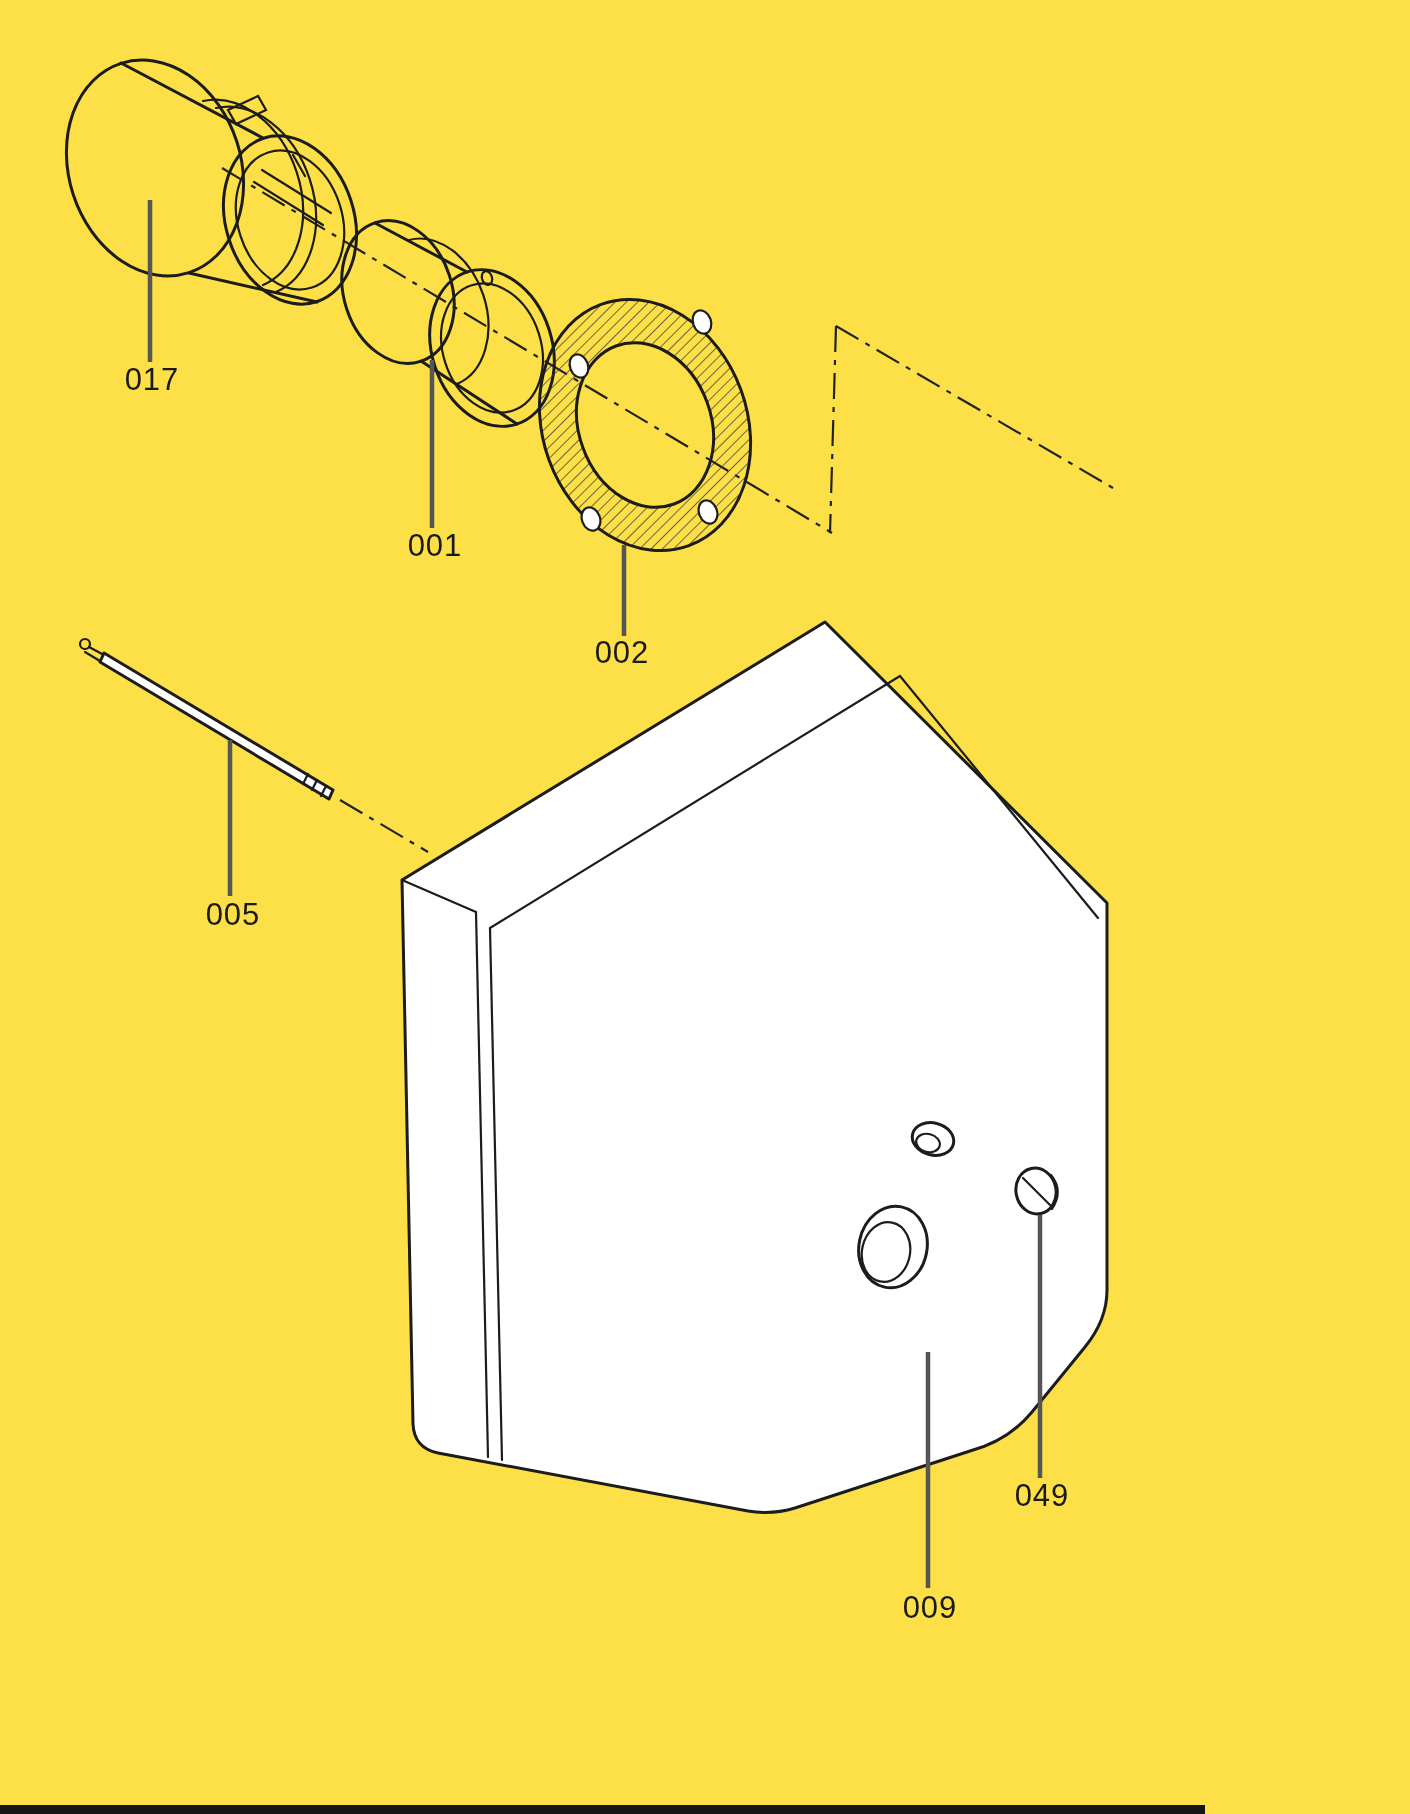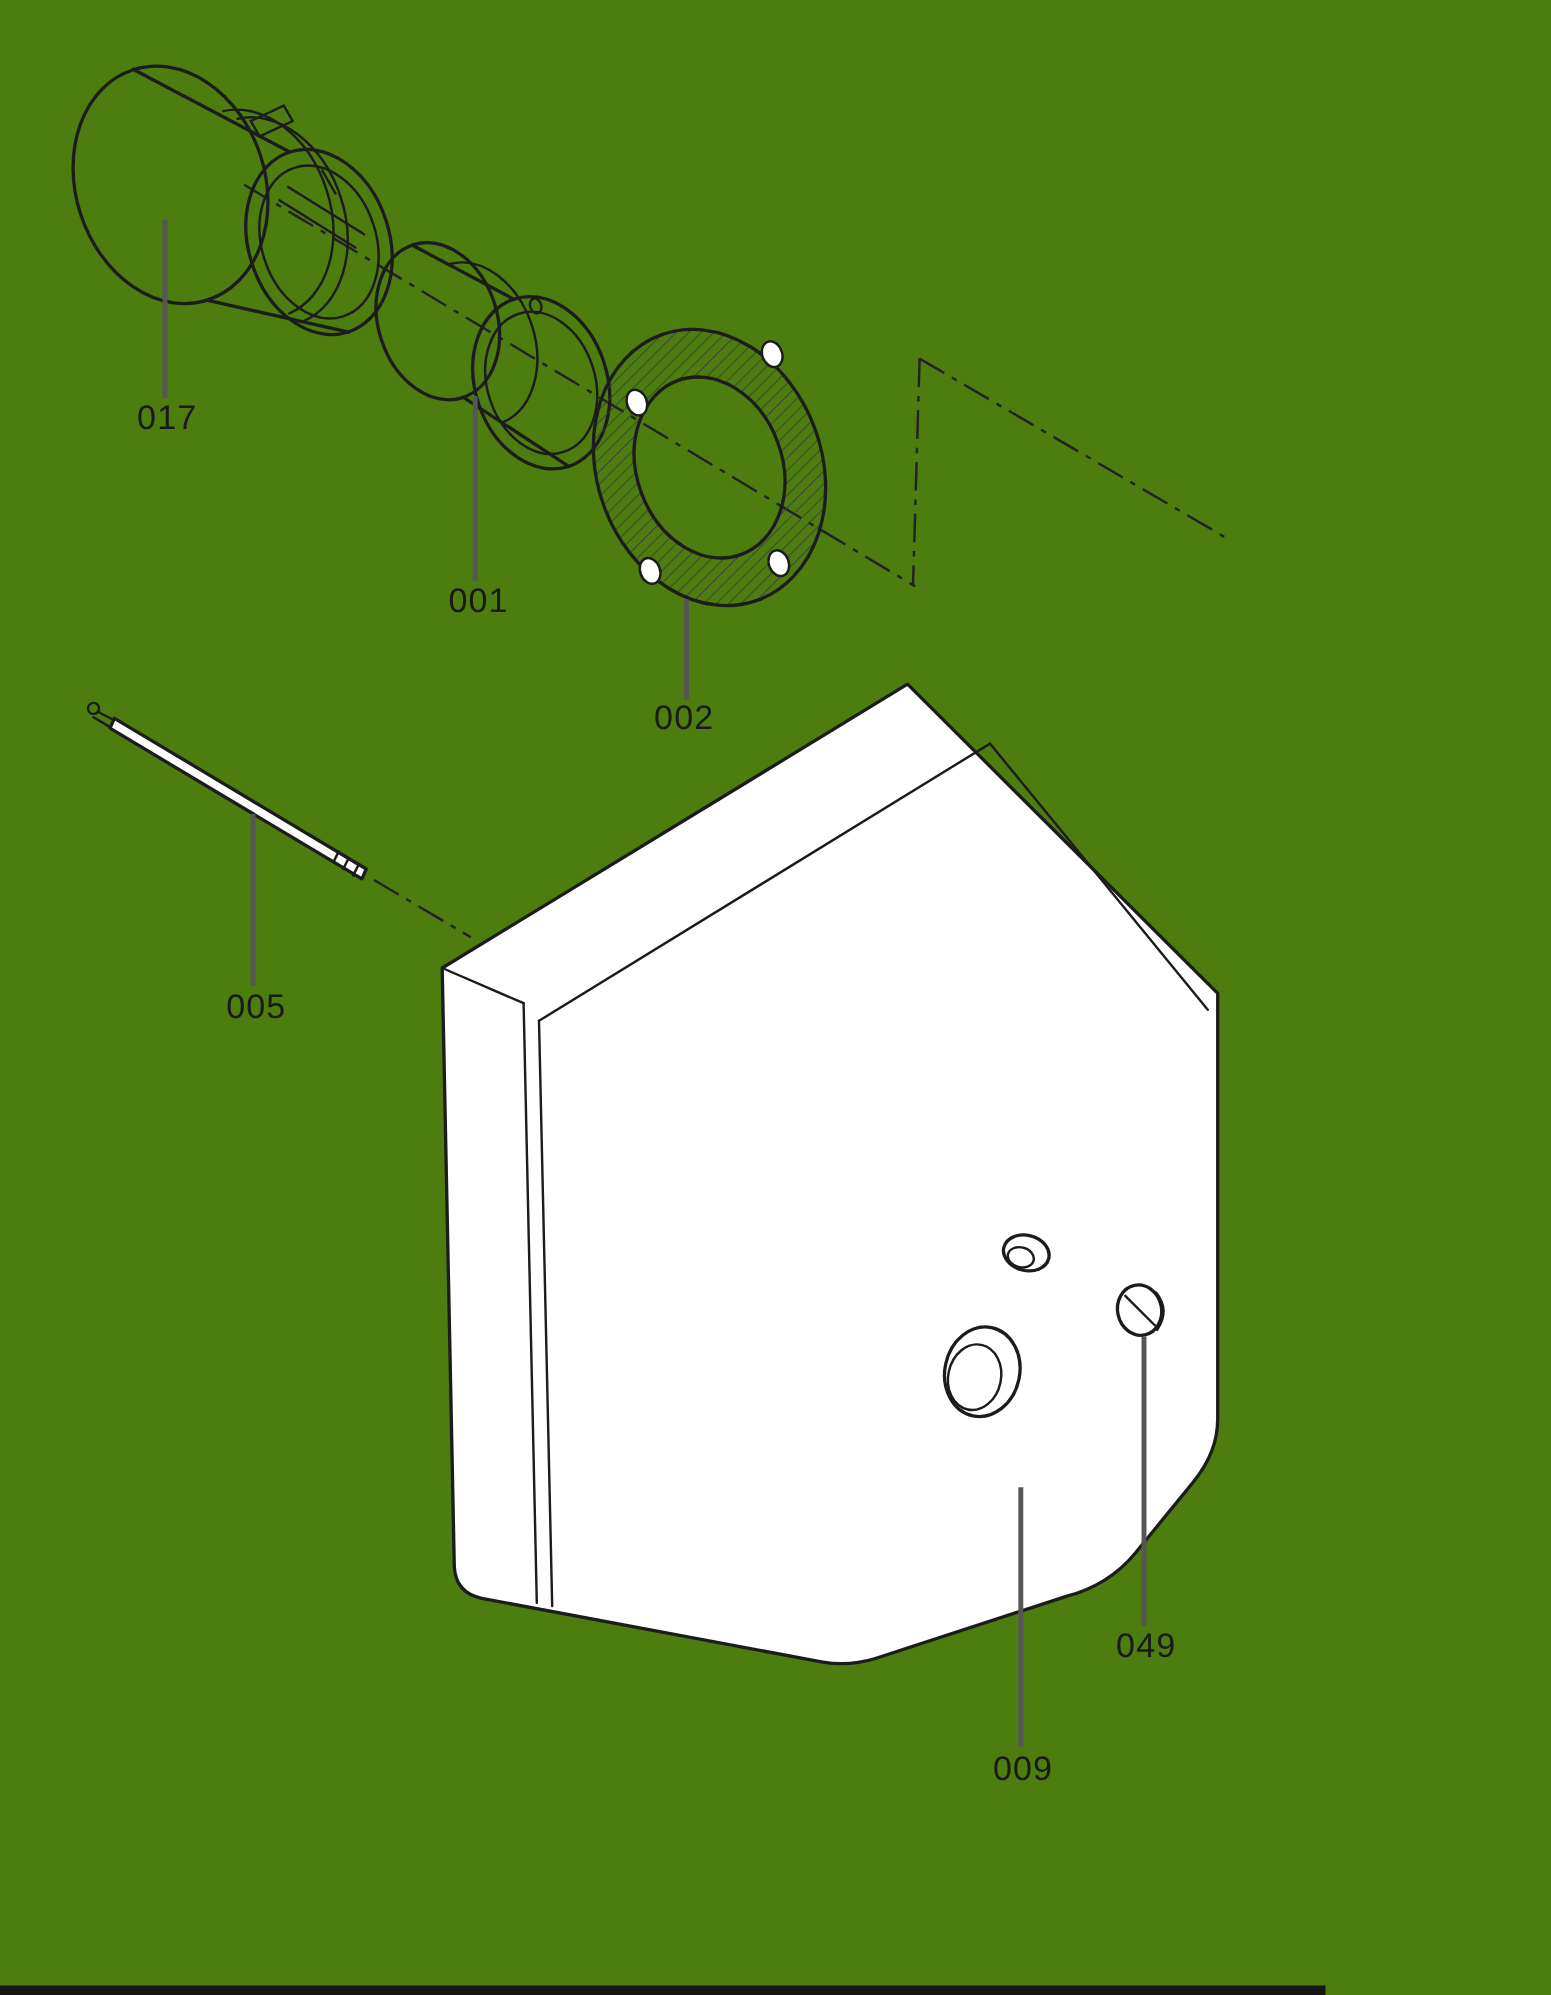--- a/index.html
+++ b/index.html
@@ -5,21 +5,21 @@
   html, body {
     margin: 0;
     padding: 0;
     background: #ffffff;
     font-family: "Liberation Sans", sans-serif;
   }
   .canvas {
     position: relative;
     width: 1410px;
     height: 1814px;
-    background: #4d7c0f;
+    background: #fde047;
     overflow: hidden;
   }
   svg { display: block; }
   .ln   { fill: none; stroke: #1c1c1c; stroke-width: 3; stroke-linecap: round; stroke-linejoin: round; }
   .lnthin { fill: none; stroke: #1c1c1c; stroke-width: 2.2; stroke-linecap: round; }
   .wf   { fill: #ffffff; stroke: #1c1c1c; stroke-width: 3; stroke-linejoin: round; }
   .cl   { fill: none; stroke: #222222; stroke-width: 2.2; stroke-dasharray: 26 8 5 8; stroke-linecap: butt; }
   .leader { stroke: #565656; stroke-width: 4.5; stroke-linecap: butt; }
   .plabel {
     font-family: "Liberation Sans", sans-serif;

